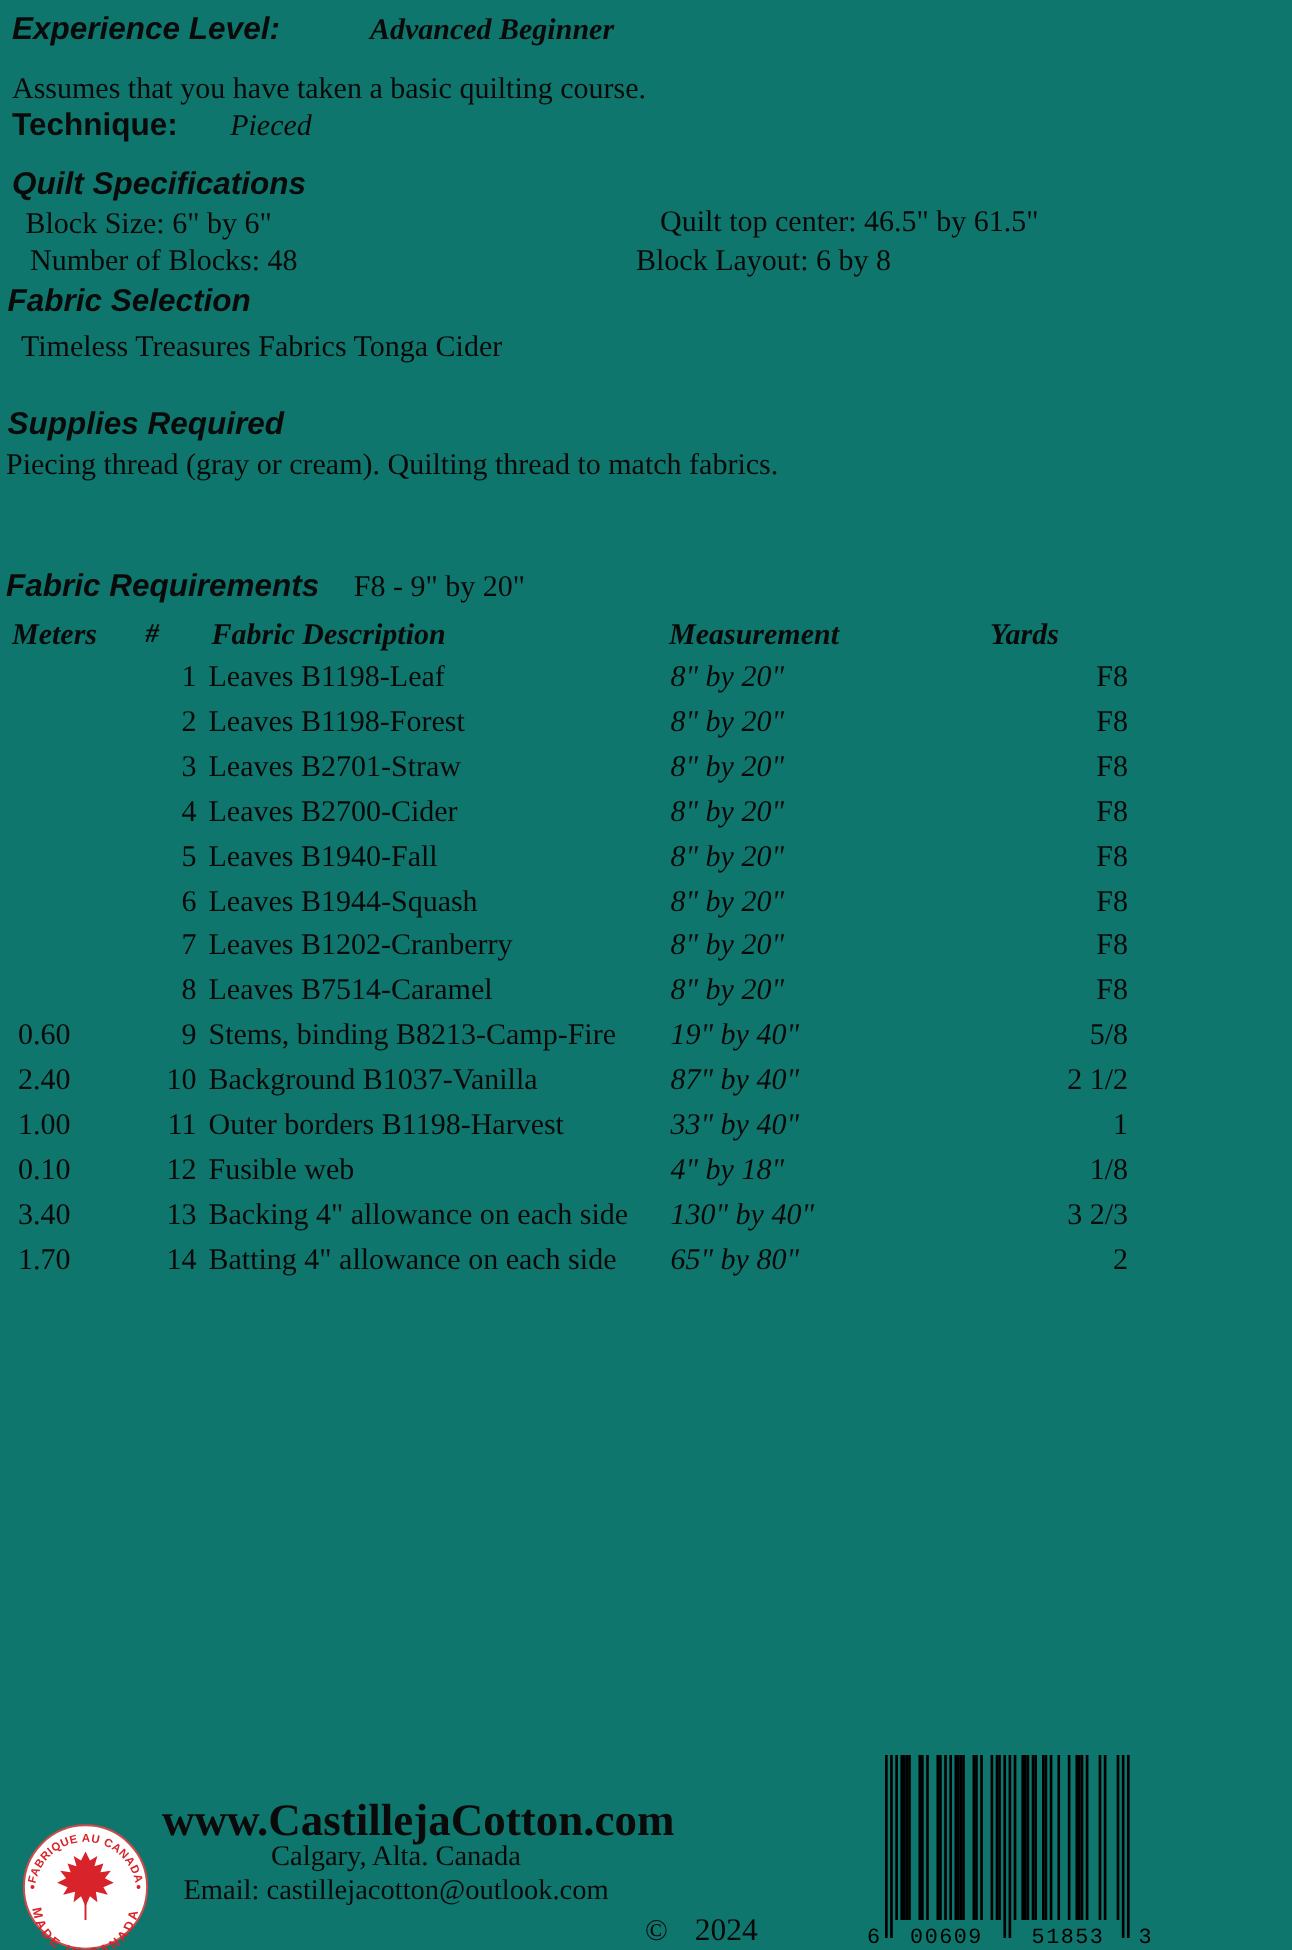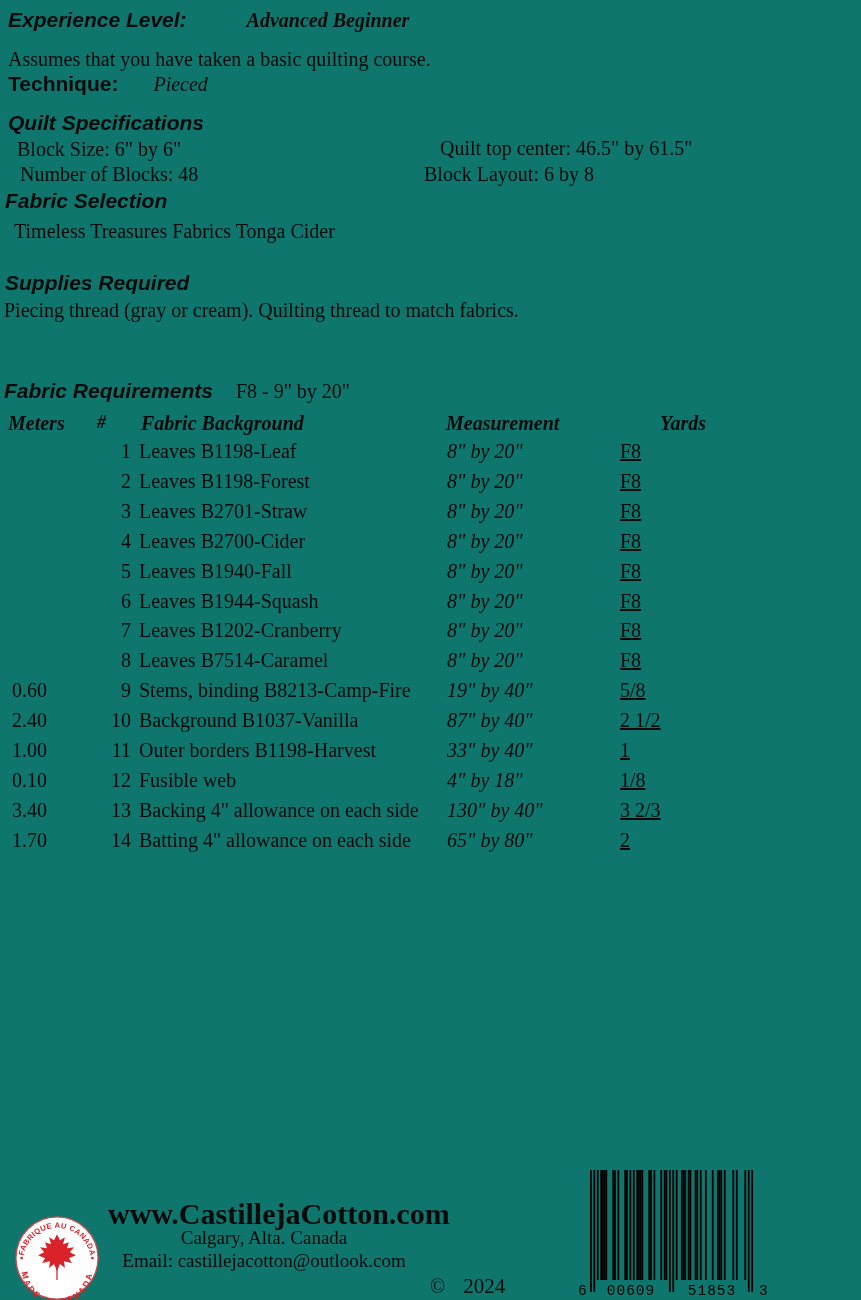--- a/index.html
+++ b/index.html
@@ -12,21 +12,21 @@
   .serif{font-size:20px;}
   .serif-bi{font-family:"Liberation Serif", serif;font-weight:bold;font-style:italic;font-size:20px;}
   
   .thead span{position:absolute;font-weight:bold;font-style:italic;font-size:20px;}
   .trow{position:absolute;left:0;width:861px;height:29.9px;line-height:29.9px;font-size:20px;}
   .trow span{position:absolute;top:0;}
   .c-meters{left:12px;width:50px;text-align:left;}
   .c-num{left:90px;width:41px;text-align:right;}
   .c-desc{left:139px;}
   .c-meas{left:447px;font-style:italic;}
-  .c-yards{left:620px;width:132px;text-align:left;text-decoration:underline;}
+  .c-yards{left:620px;width:132px;text-align:right;}
   
   .footer-block{position:absolute;left:108px;top:1201px;width:312px;text-align:center;}
   .footer-block .www{font-weight:bold;font-size:30px;line-height:26px;}
   .footer-block .fl{font-size:19px;line-height:22.5px;}
   .copyright{position:absolute;left:430px;top:1274px;font-size:20px;}
   .copyright .yr{margin-left:18px;font-size:21px;}
   .logo-svg{position:absolute;left:14px;top:1215px;}
   .barcode-svg{position:absolute;left:577px;top:1166px;}
 </style>
 </head>
@@ -57,21 +57,21 @@
   <div class="abs serif" style="left:4px;top:299px;">Piecing thread (gray or cream). Quilting thread to match fabrics.</div>
 
   <div class="abs" style="left:4px;top:379px;">
     <span class="h-sans">Fabric Requirements</span>
     <span class="serif" style="margin-left:19px;">F8 - 9" by 20"</span>
   </div>
 
   <div class="abs thead" style="left:0;top:412px;width:861px;height:26px;">
     <span style="left:8px;">Meters</span>
     <span style="left:97px;font-size:18px;">#</span>
-    <span style="left:141px;">Fabric Background</span>
+    <span style="left:141px;">Fabric Description</span>
     <span style="left:446px;">Measurement</span>
     <span style="left:660px;">Yards</span>
   </div>
 
   <div class="abs" id="fabric-rows" style="left:0;top:437px;width:861px;height:420px;">
       <div class="trow" style="top: 0px;">
         <span class="c-meters"></span>
         <span class="c-num">1</span>
         <span class="c-desc">Leaves B1198-Leaf</span>
         <span class="c-meas">8" by 20"</span>

